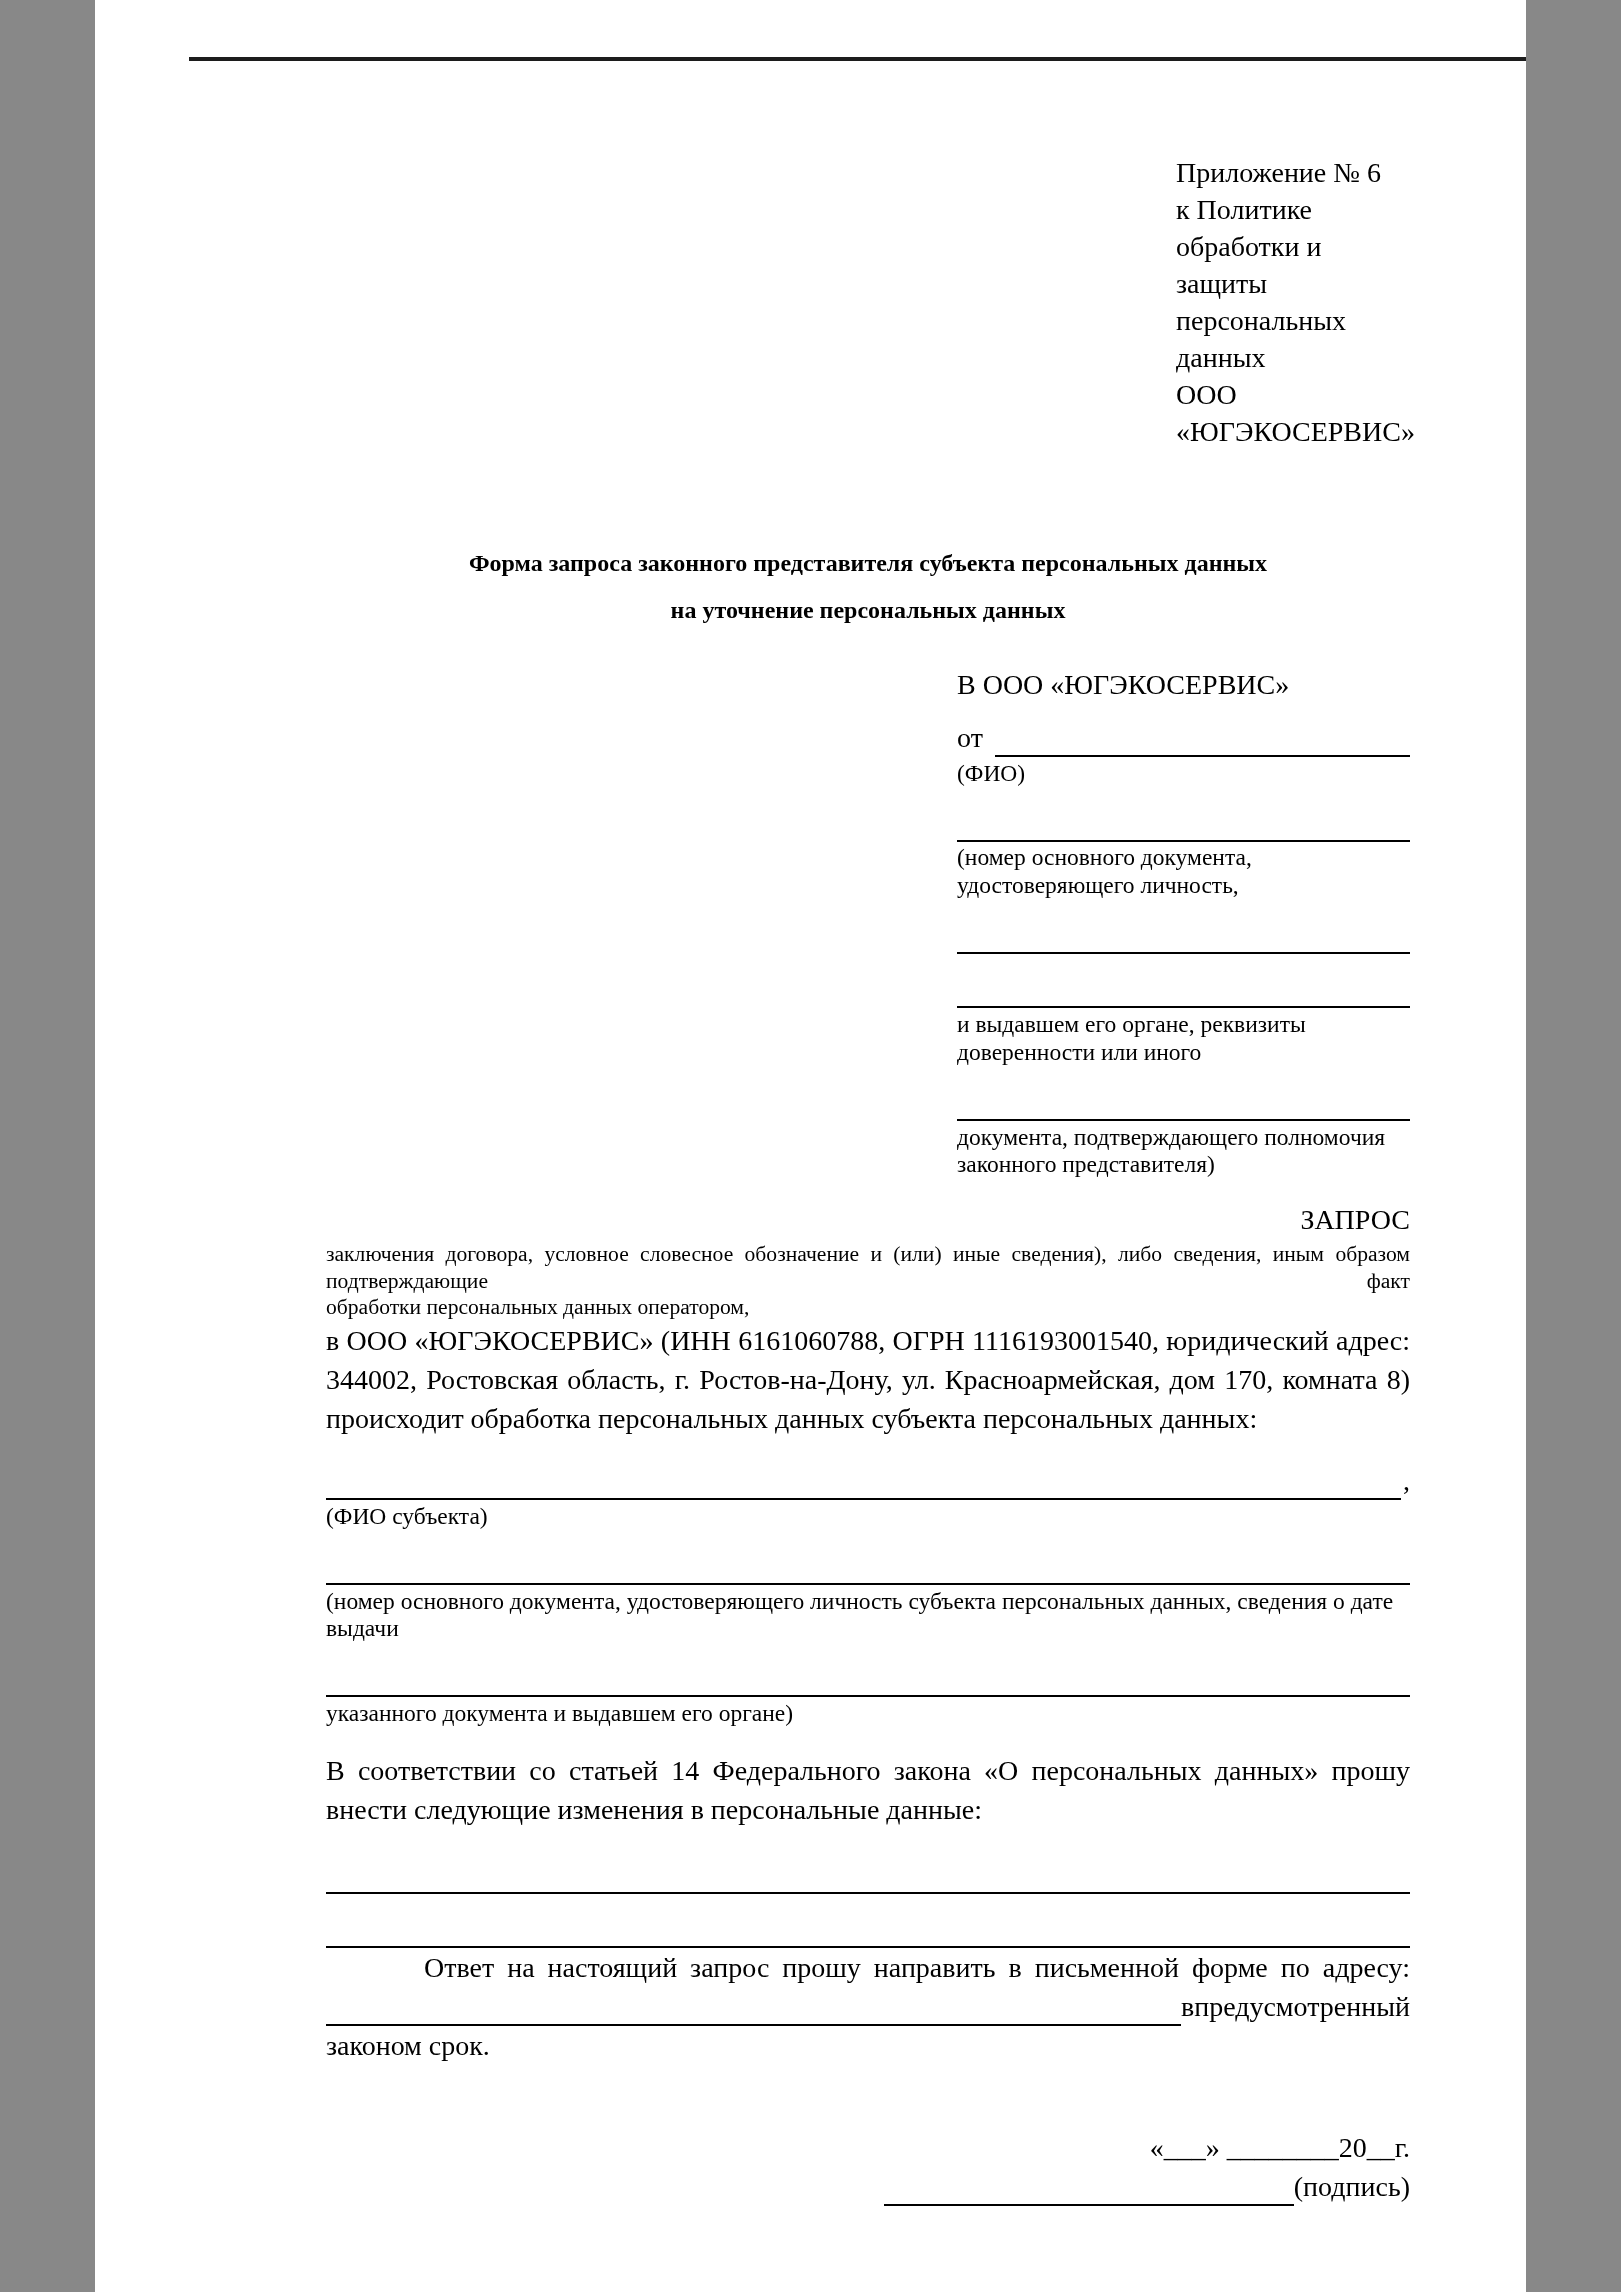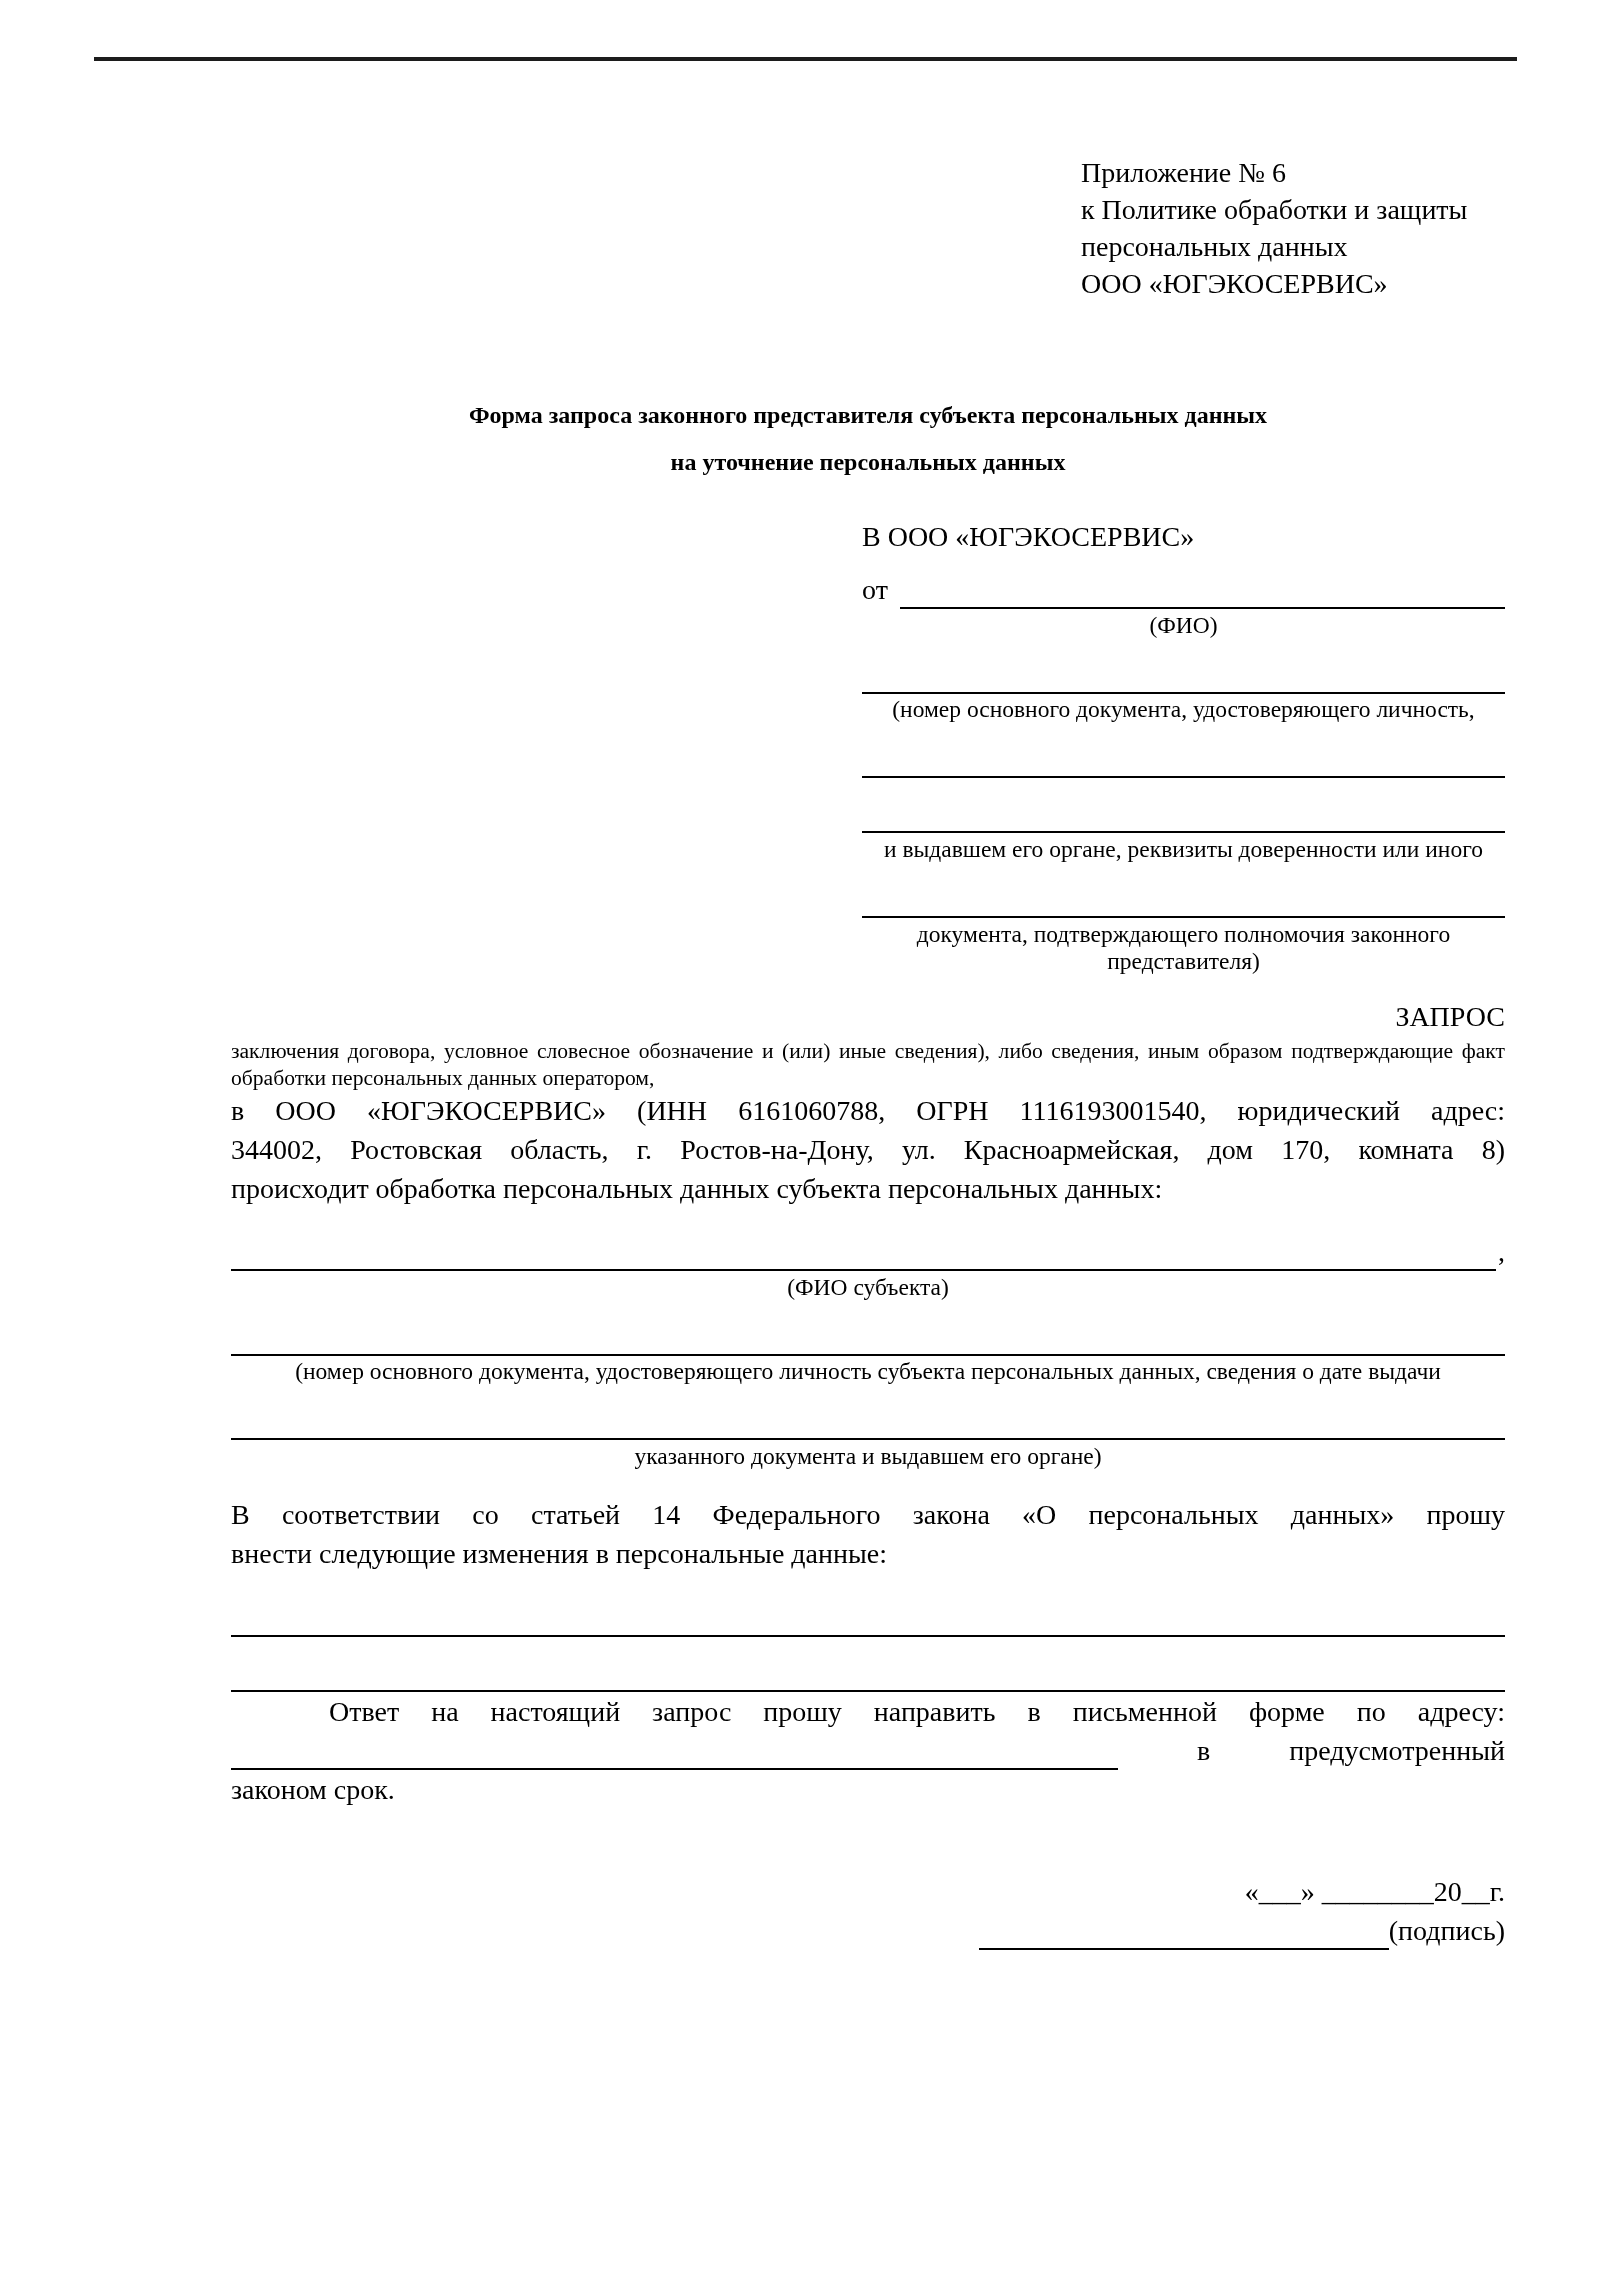--- a/index.html
+++ b/index.html
@@ -1,18 +1,18 @@
 <!DOCTYPE html>
 <html lang="ru"><head>
 <meta charset="utf-8">
 <style>
   html,body { margin:0; padding:0; background:#888; }
   .page {
     position: relative;
-    width: 1621px;
+    width: 1431px;
     height: 2293px;
     margin: 0 auto;
     background: #ffffff;
     color: #000000;
     font-family: "Liberation Serif", "DejaVu Serif", serif;
     font-size: 28px;
     line-height: 39px;
     box-sizing: border-box;
     padding: 154px 116px 0 231px;
     overflow: hidden;
@@ -35,21 +35,20 @@
     line-height: 47px;
   }
   .addressee {
     margin-top: 31px;
     margin-left: 631px;
   }
   .from-row { display: flex; margin-top: 13.7px; }
   .from-row .fill { flex: 1; margin-left: 11.8px; }
   .fill { display: inline-block; border-bottom: 2.9px solid #000; }
   .caption {
-    text-align: center;
     font-size: 23.5px;
     line-height: 27.4px;
     margin-top: 2.9px;
   }
   .blank-line {
     border-bottom: 2.9px solid #000;
     height: 19.6px;
     margin-top: 33px;
   }
   .blank-full {

